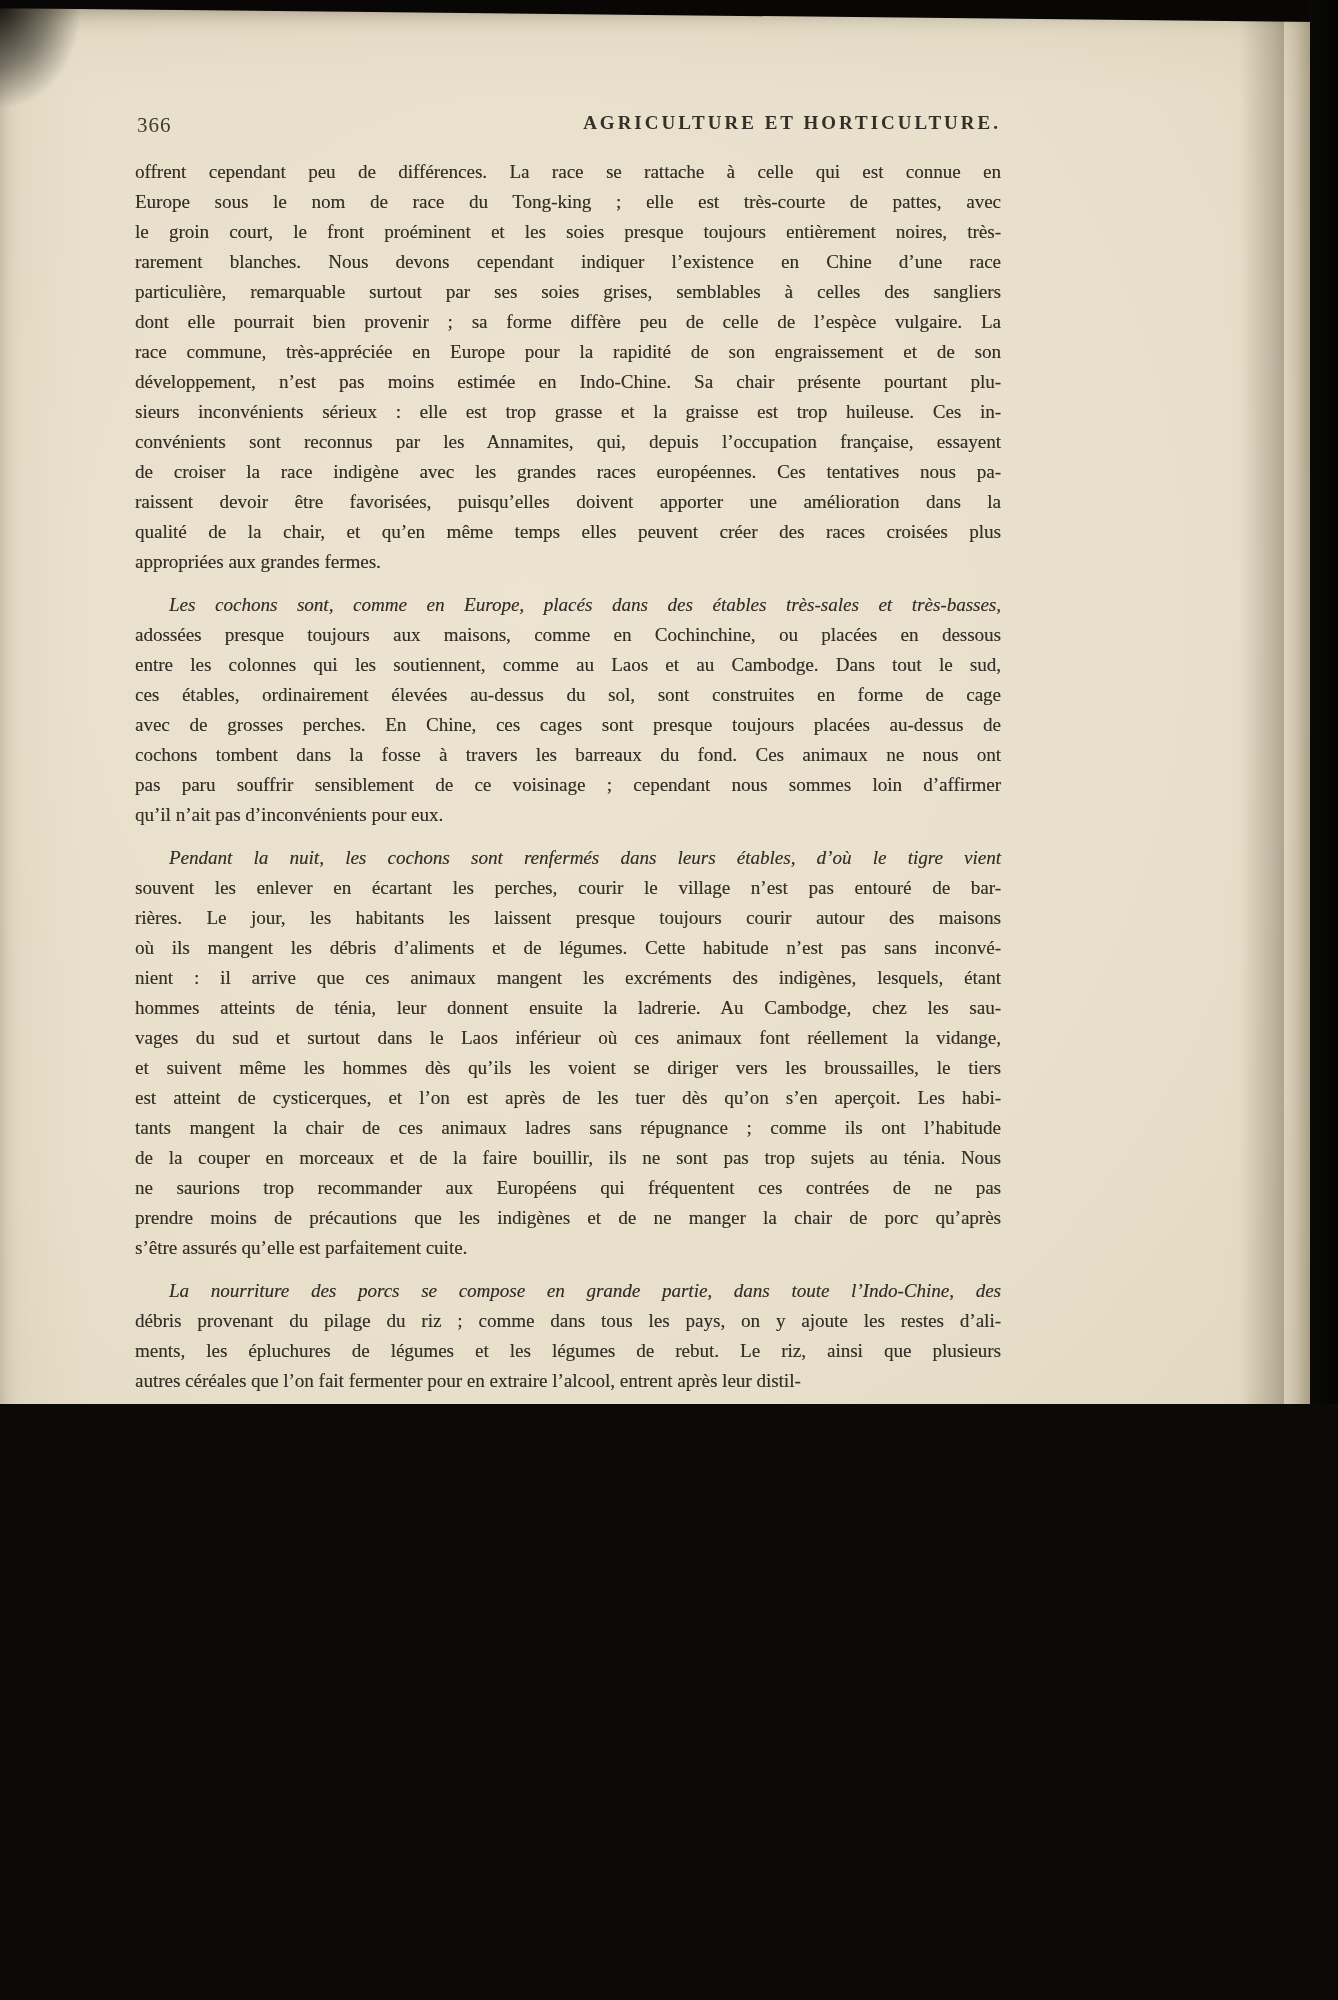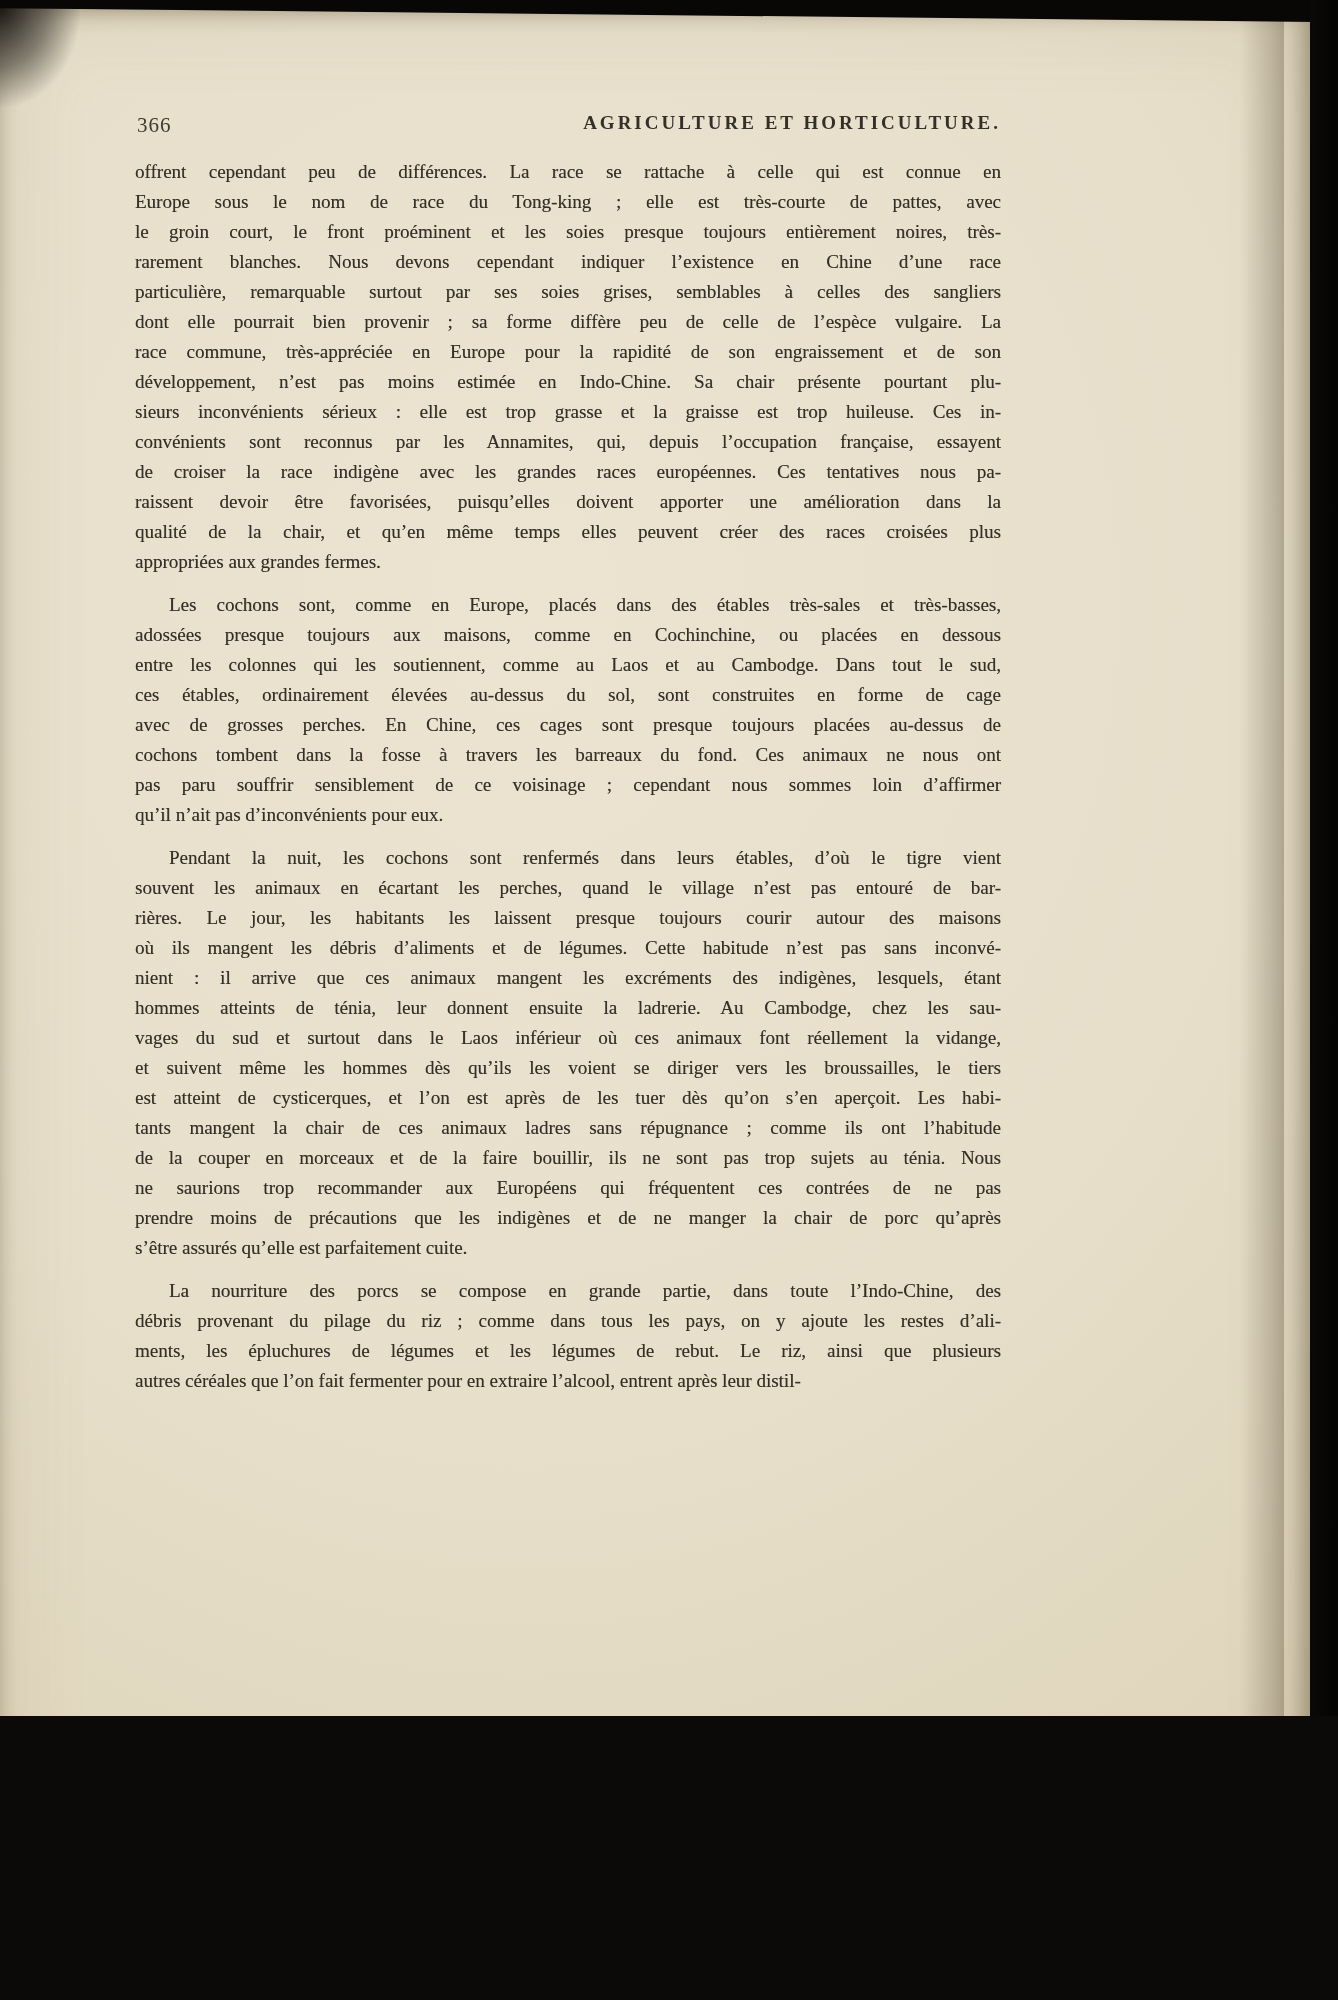--- a/index.html
+++ b/index.html
@@ -4,21 +4,21 @@
 <style>
   * { margin:0; padding:0; box-sizing:border-box; }
   html,body { width:1338px; height:2000px; }
   body {
     background:#0b0a08;
     overflow:hidden;
     font-family:"Liberation Serif","DejaVu Serif",serif;
   }
   .scan {
     position:relative;
-    width:1338px; height:1716px;
+    width:1338px; height:1404px;
     background:#0b0a08;
     overflow:hidden;
   }
   .paper {
     position:absolute;
     left:0; top:7px;
     width:1312px; height:1993px;
     background:
       radial-gradient(ellipse 120% 90% at 40% 30%, #ece4d1 0%, #e7dfca 45%, #e0d6bd 75%, #d5c8aa 100%);
     box-shadow:
@@ -86,21 +86,21 @@
   .paragraph + .paragraph { margin-top:13px; }
   .line {
     font-size:19px;
     line-height:30px;
     color:#332f27;
     text-align:justify;
     text-align-last:justify;
     text-shadow:0.3px 0.3px 0.5px rgba(50,44,32,0.45);
   }
   .line.last { text-align-last:left; }
-  .line.indent { text-indent:34px; }
+  .line.indent { text-indent:34px;font-style:italic; }
 </style>
 </head>
 <body>
 
 <div class="scan">
   <div class="paper">
     <div class="corner-tl"></div>
     <div class="corner-bl"></div>
     <div class="edge-right-shadow"></div>
     <div class="content">
@@ -130,21 +130,21 @@
             <div class="line">adossées presque toujours aux maisons, comme en Cochinchine, ou placées en dessous</div>
             <div class="line">entre les colonnes qui les soutiennent, comme au Laos et au Cambodge. Dans tout le sud,</div>
             <div class="line">ces étables, ordinairement élevées au-dessus du sol, sont construites en forme de cage</div>
             <div class="line">avec de grosses perches. En Chine, ces cages sont presque toujours placées au-dessus de</div>
             <div class="line">cochons tombent dans la fosse à travers les barreaux du fond. Ces animaux ne nous ont</div>
             <div class="line">pas paru souffrir sensiblement de ce voisinage ; cependant nous sommes loin d’affirmer</div>
             <div class="line last">qu’il n’ait pas d’inconvénients pour eux.</div>
           </div>
           <div class="paragraph">
             <div class="line indent">Pendant la nuit, les cochons sont renfermés dans leurs étables, d’où le tigre vient</div>
-            <div class="line">souvent les animaux en écartant les perches, quand le village n’est pas entouré de bar-</div>
+            <div class="line">souvent les enlever en écartant les perches, courir le village n’est pas entouré de bar-</div>
             <div class="line">rières. Le jour, les habitants les laissent presque toujours courir autour des maisons</div>
             <div class="line">où ils mangent les débris d’aliments et de légumes. Cette habitude n’est pas sans inconvé-</div>
             <div class="line">nient : il arrive que ces animaux mangent les excréments des indigènes, lesquels, étant</div>
             <div class="line">hommes atteints de ténia, leur donnent ensuite la ladrerie. Au Cambodge, chez les sau-</div>
             <div class="line">vages du sud et surtout dans le Laos inférieur où ces animaux font réellement la vidange,</div>
             <div class="line">et suivent même les hommes dès qu’ils les voient se diriger vers les broussailles, le tiers</div>
             <div class="line">est atteint de cysticerques, et l’on est après de les tuer dès qu’on s’en aperçoit. Les habi-</div>
             <div class="line">tants mangent la chair de ces animaux ladres sans répugnance ; comme ils ont l’habitude</div>
             <div class="line">de la couper en morceaux et de la faire bouillir, ils ne sont pas trop sujets au ténia. Nous</div>
             <div class="line">ne saurions trop recommander aux Européens qui fréquentent ces contrées de ne pas</div>

